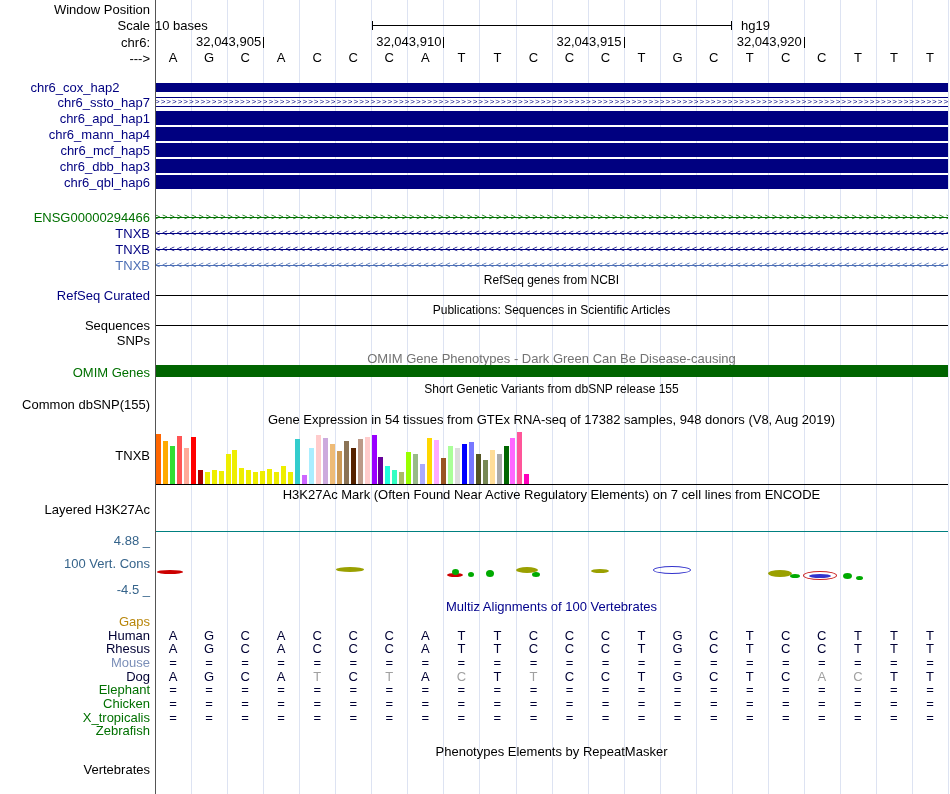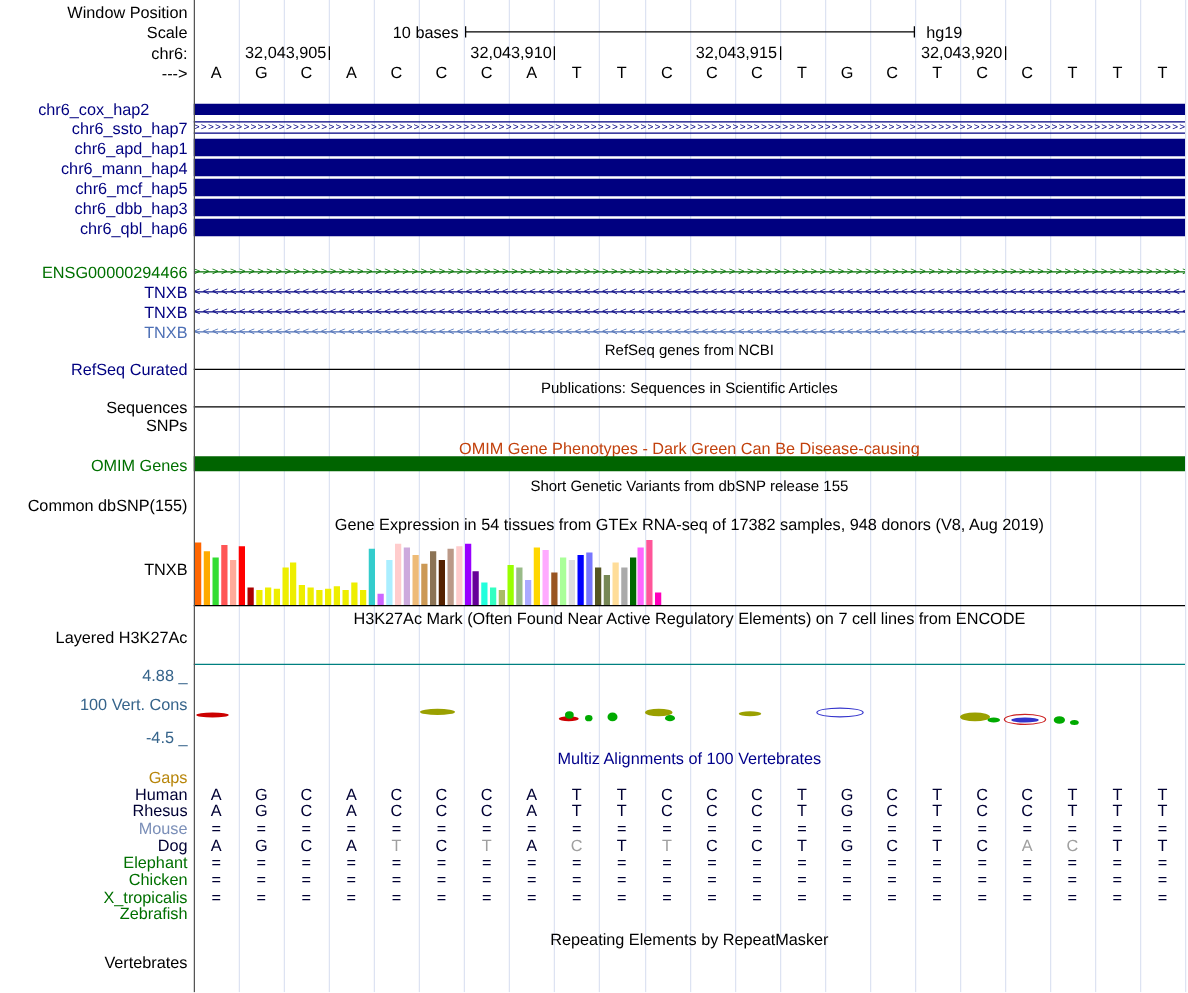--- a/index.html
+++ b/index.html
@@ -339,58 +339,58 @@
       <div class="base-cell" style="left: 803.8px; top: 711px; width: 36px; color: rgb(0, 0, 51);">=</div>
       <div class="base-cell" style="left: 839.9px; top: 711px; width: 36px; color: rgb(0, 0, 51);">=</div>
       <div class="base-cell" style="left: 875.9px; top: 711px; width: 36px; color: rgb(0, 0, 51);">=</div>
       <div class="base-cell" style="left: 912px; top: 711px; width: 36px; color: rgb(0, 0, 51);">=</div>
       <div class="left-label" style="top: 724px; color: rgb(0, 112, 0);">Zebrafish</div>
     </div>
 
   <span class="left-label" style="top:3px">Window Position</span>
 
   <span class="left-label" style="top:19px">Scale</span>
-  <span class="plain" style="left:155px;top:19px;width:212px;text-align:right">10 bases</span>
+  <span class="plain" style="left:155px;top:19px;width:212px;">10 bases</span>
   <div class="scale-line" style="left:372px;top:25px;width:360px"></div>
   <div class="scale-cap" style="left:372px;top:21px"></div>
   <div class="scale-cap" style="left:731px;top:21px"></div>
   <span class="plain" style="left:741px;top:19px">hg19</span>
 
   <span class="left-label" style="top:36px">chr6:</span>
   <span class="left-label" style="top:52px">---&gt;</span>
 
 
 
   <div class="center-title small" style="top:274px">RefSeq genes from NCBI</div>
   <span class="left-label" style="top: 289px; color: rgb(0, 0, 128);">RefSeq Curated</span>
   <div class="hline" style="top:295px"></div>
 
   <div class="center-title small" style="top:304px">Publications: Sequences in Scientific Articles</div>
   <span class="left-label" style="top:319px">Sequences</span>
   <div class="hline" style="top:325px"></div>
   <span class="left-label" style="top:334px">SNPs</span>
 
-  <div class="center-title" style="top: 352px; color: #c2410c;">OMIM Gene Phenotypes - Dark Green Can Be Disease-causing</div>
+  <div class="center-title" style="top: 352px; color: #737373;">OMIM Gene Phenotypes - Dark Green Can Be Disease-causing</div>
   <span class="left-label" style="top: 366px; color: rgb(0, 112, 0);">OMIM Genes</span>
   <div class="omim-bar" style="top: 365px; height: 12px; background: rgb(0, 100, 0);"></div>
 
   <div class="center-title small" style="top:383px">Short Genetic Variants from dbSNP release 155</div>
   <span class="left-label" style="top:398px">Common dbSNP(155)</span>
 
   <div class="center-title" style="top:413px">Gene Expression in 54 tissues from GTEx RNA-seq of 17382 samples, 948 donors (V8, Aug 2019)</div>
   <span class="left-label" style="top:449px">TNXB</span>
   <div class="hline" style="top:484px"></div>
 
   <div class="center-title" style="top:488px">H3K27Ac Mark (Often Found Near Active Regulatory Elements) on 7 cell lines from ENCODE</div>
   <span class="left-label" style="top:503px">Layered H3K27Ac</span>
   <div class="hline" style="top: 531px; background: rgb(0, 128, 128);"></div>
 
   <span class="left-label" style="top: 534px; color: rgb(54, 100, 139);">4.88 _</span>
   <span class="left-label" style="top: 557px; color: rgb(54, 100, 139);">100 Vert. Cons</span>
   <span class="left-label" style="top: 583px; color: rgb(54, 100, 139);">-4.5 _</span>
 
   <div class="center-title" style="top: 600px; color: rgb(0, 0, 139);">Multiz Alignments of 100 Vertebrates</div>
 
-  <div class="center-title" style="top:745px">Repeating Elements by RepeatMasker</div>
+  <div class="center-title" style="top:745px">Phenotypes Elements by RepeatMasker</div>
   <span class="left-label" style="top:763px">Vertebrates</span>
 
   <div class="vline-dark"></div>
 </div>
 
 </body></html>

